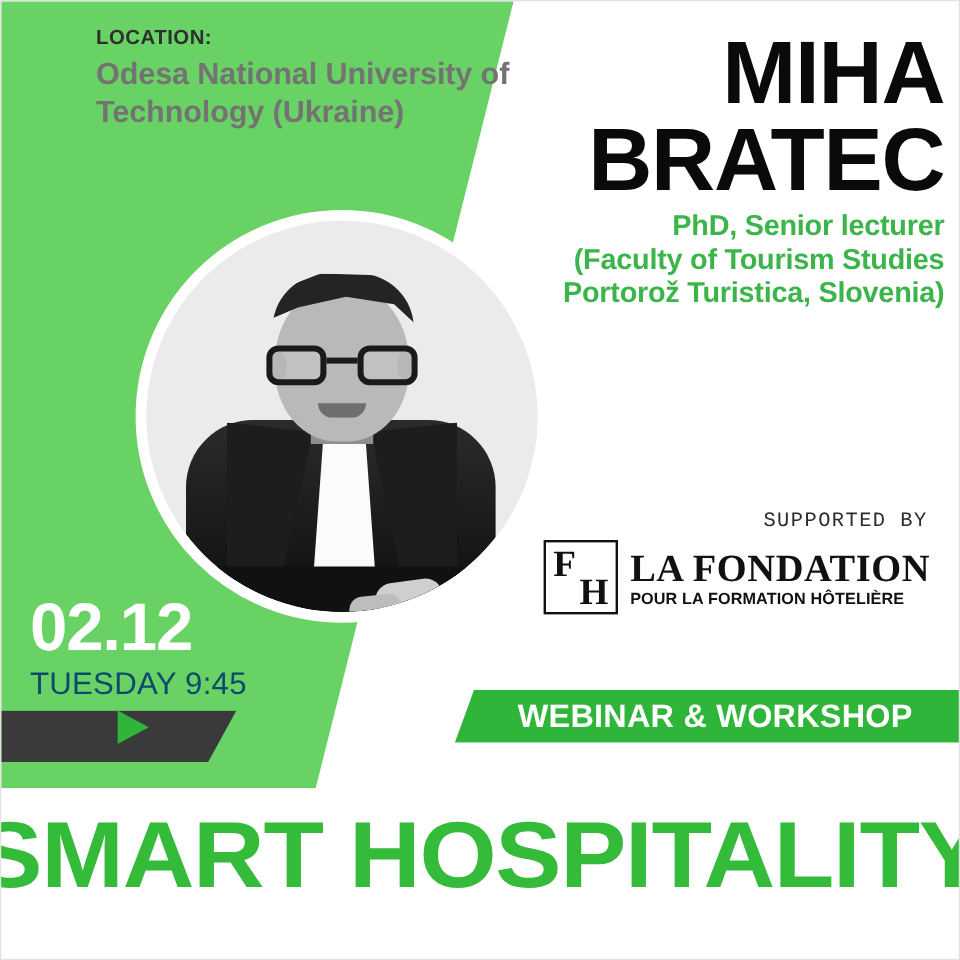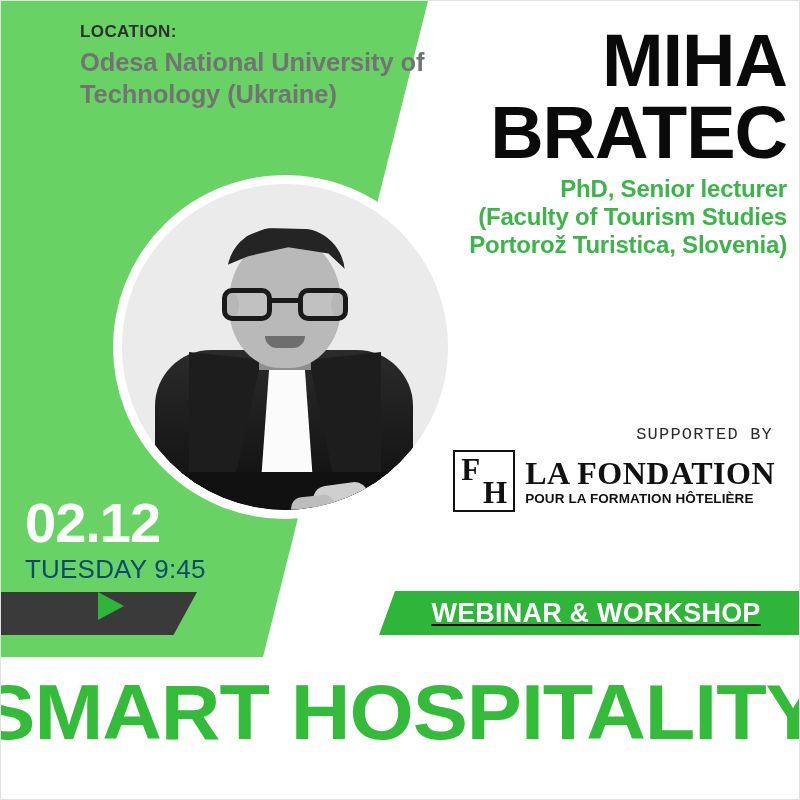--- a/index.html
+++ b/index.html
@@ -364,32 +364,31 @@
     font-size: 25px;
     font-weight: bold;
     color: #ffffff;
     letter-spacing: 0.4px;
   }
 
   
   .webinar-banner {
     position: absolute;
     left: 374px;
-    top: 590px;
+    top: 574px;
     width: 426px;
     height: 44px;
     background: #2fb53a;
     clip-path: polygon(20px 0, 100% 0, 100% 100%, 4px 100%);
     z-index: 6;
     display: flex;
     align-items: center;
     justify-content: center;
     padding-left: 16px;
     box-sizing: border-box;
-    text-decoration: underline;
   }
   .webinar-text {
     font-size: 27px;
     font-weight: bold;
     color: #ffffff;
     letter-spacing: 0.2px;
   }
 
   
   .main-title {

